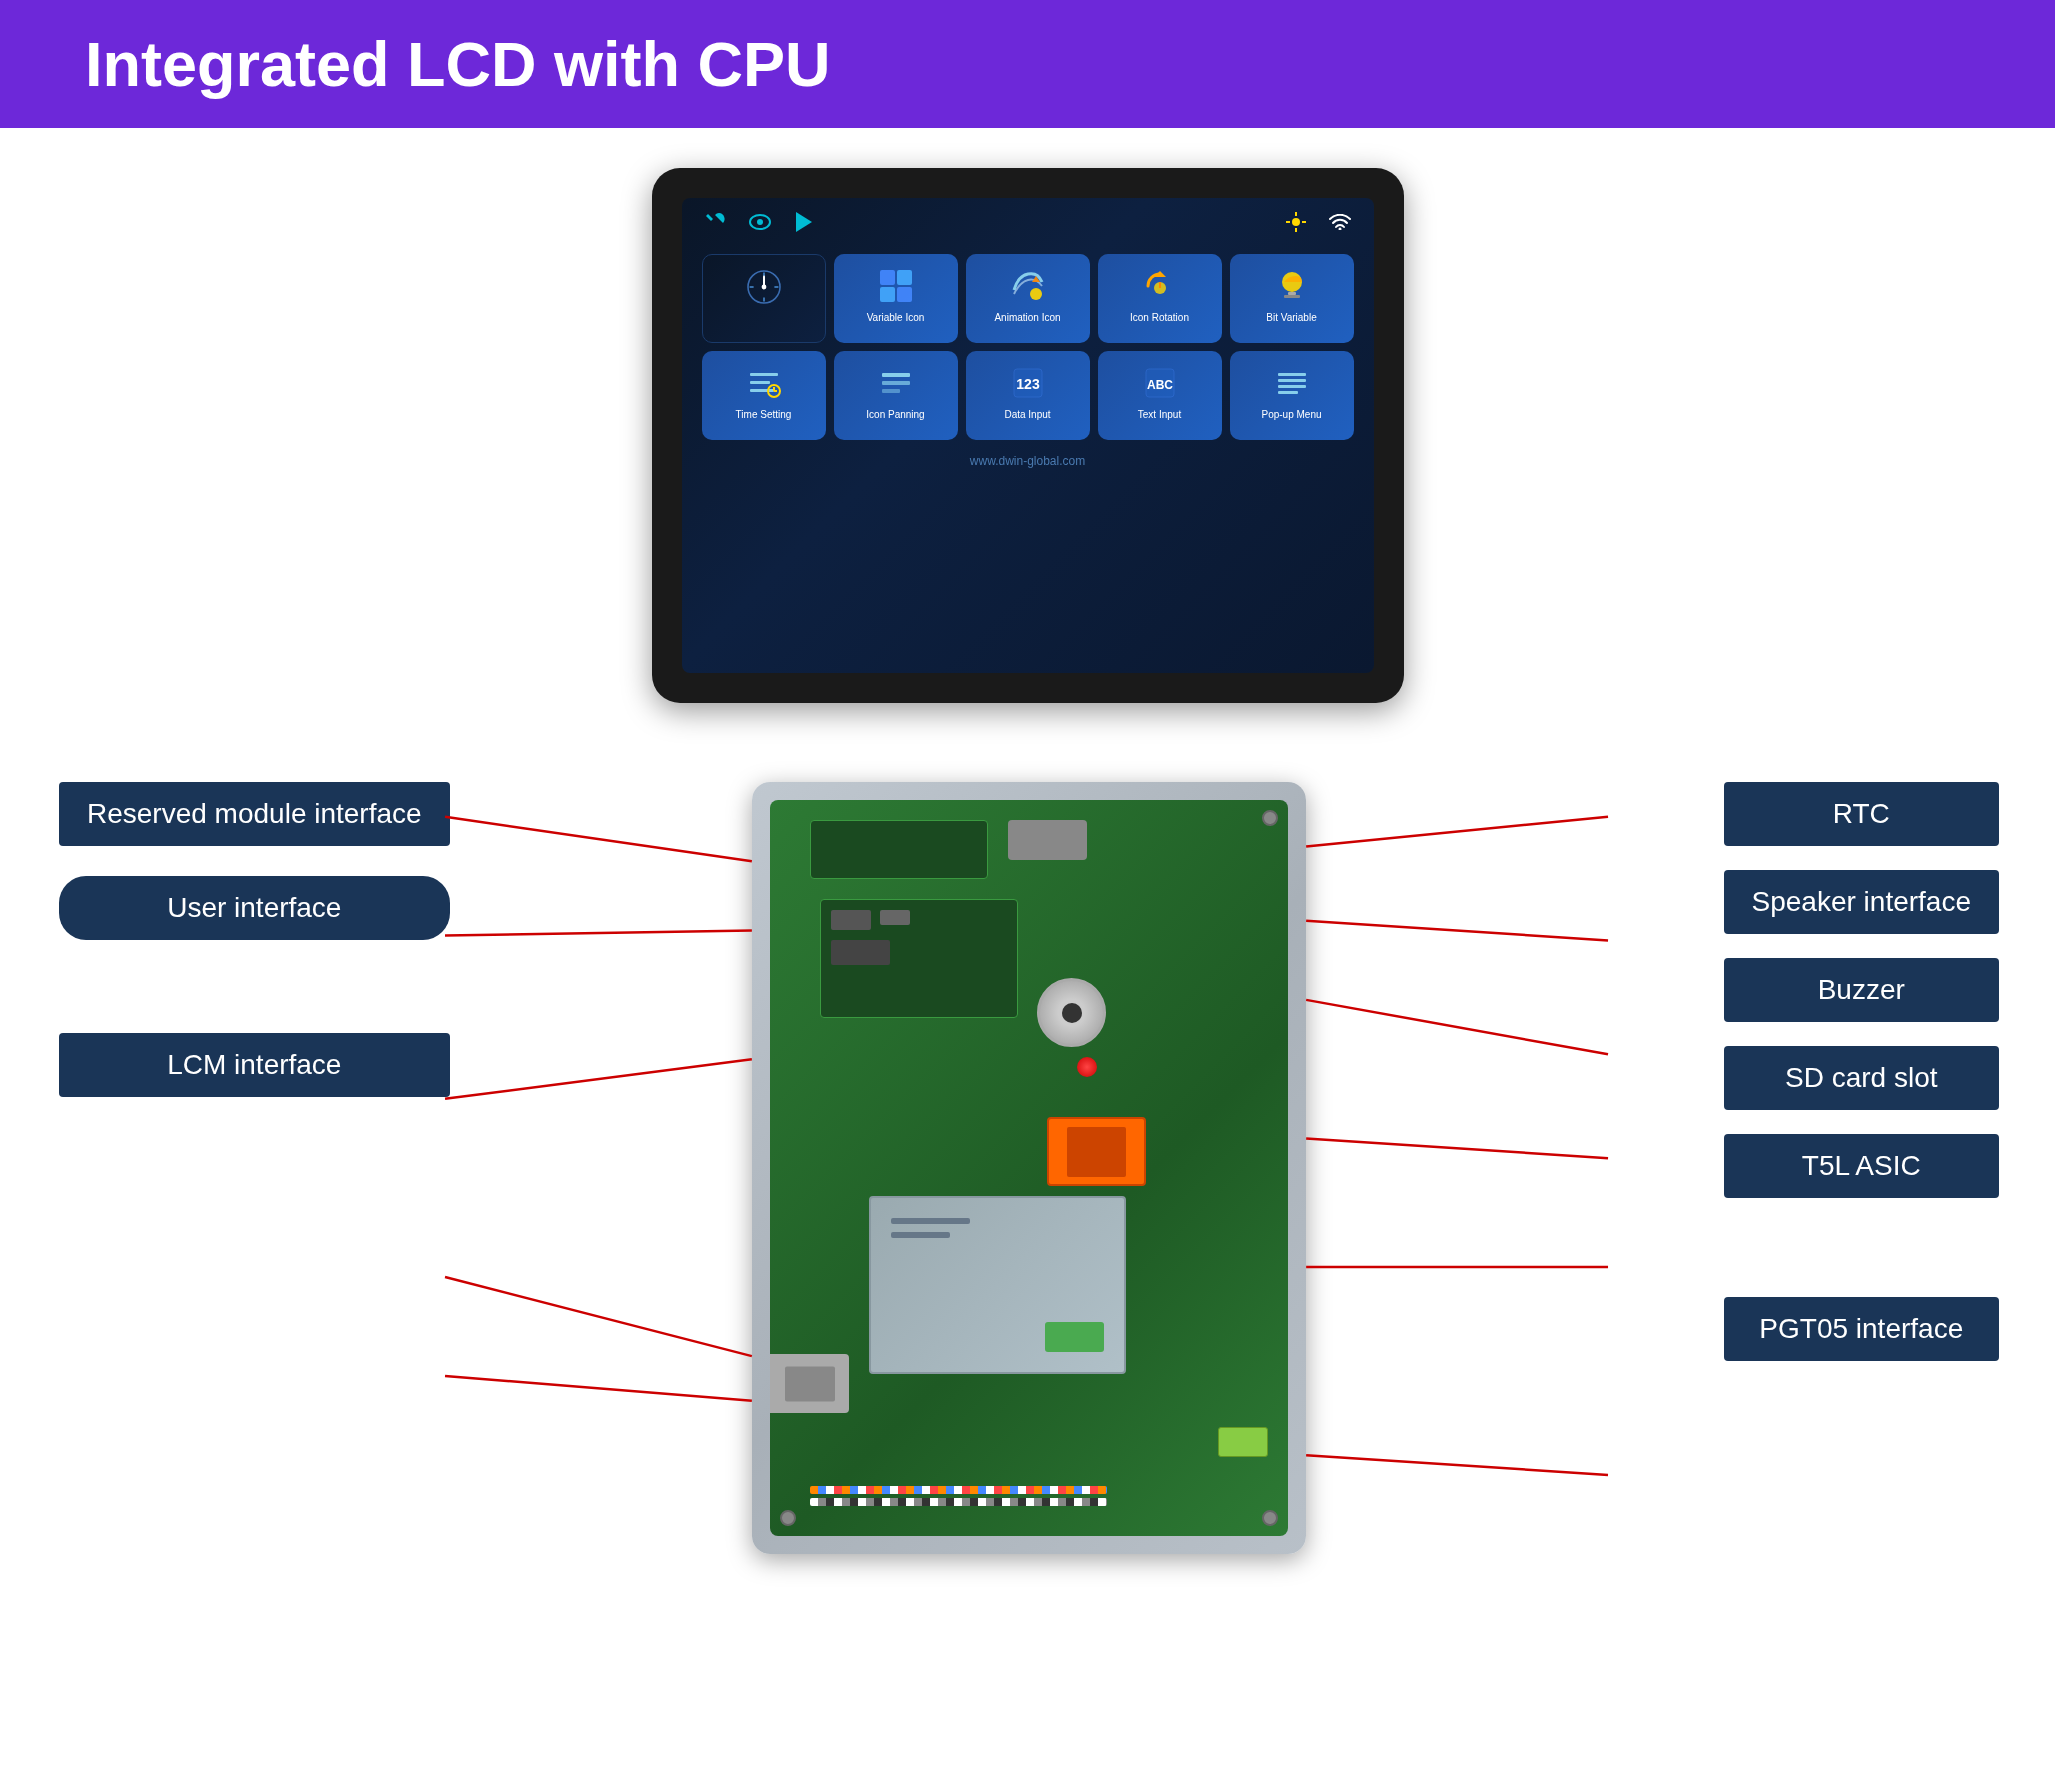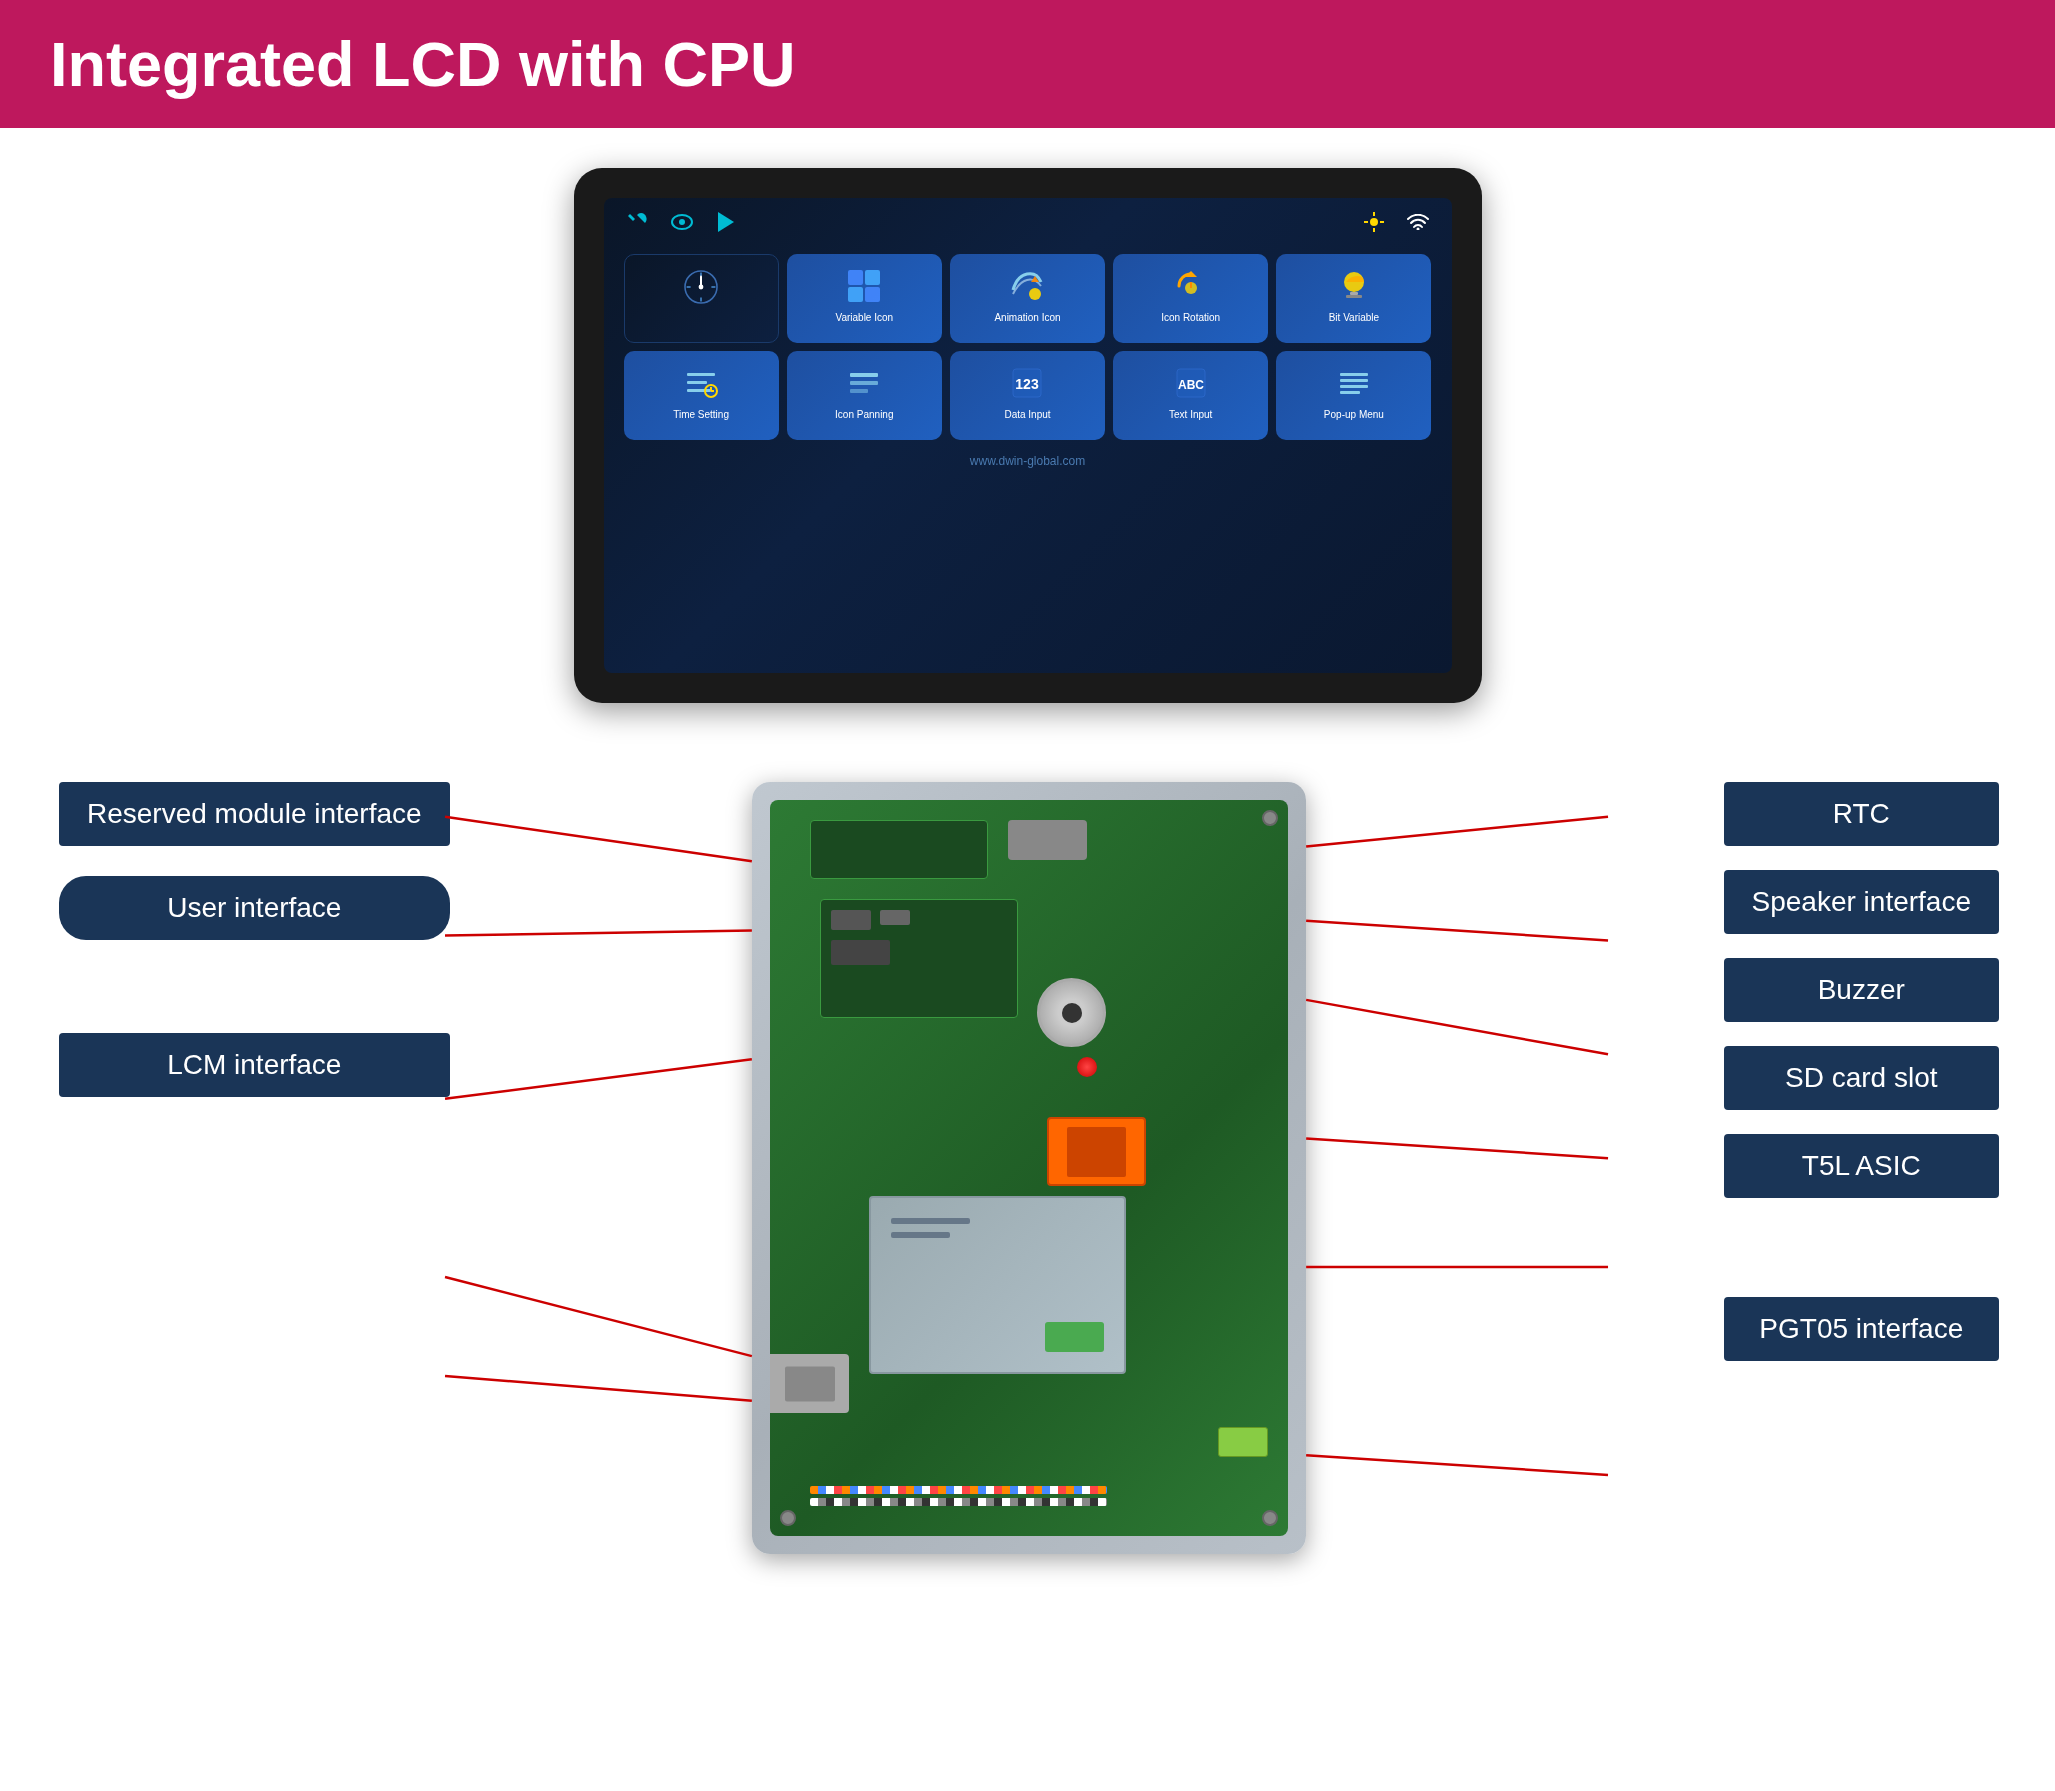--- a/index.html
+++ b/index.html
@@ -5,22 +5,22 @@
     * { box-sizing: border-box; margin: 0; padding: 0; }
     body {
       background: #ffffff;
       font-family: Arial, sans-serif;
       width: 2055px;
       min-height: 1792px;
     }
 
     
     .header {
-      background: #be185d;
-      padding: 28px 50px;
+      background: #6d28d9;
+      padding: 28px 85px;
       margin-bottom: 40px;
     }
     .header h1 {
       color: #ffffff;
       font-size: 63px;
       font-weight: bold;
     }
 
     
     .main-content {
@@ -28,21 +28,21 @@
     }
 
     
     .lcd-section {
       display: flex;
       justify-content: center;
       margin-bottom: 79px;
     }
 
     .lcd-device {
-      width: 908px;
+      width: 752px;
       height: 535px;
       background: #1a1a1a;
       border-radius: 28px;
       padding: 30px;
       box-shadow: 0 8px 30px rgba(0,0,0,0.4);
       position: relative;
     }
 
     .lcd-screen {
       width: 100%;

